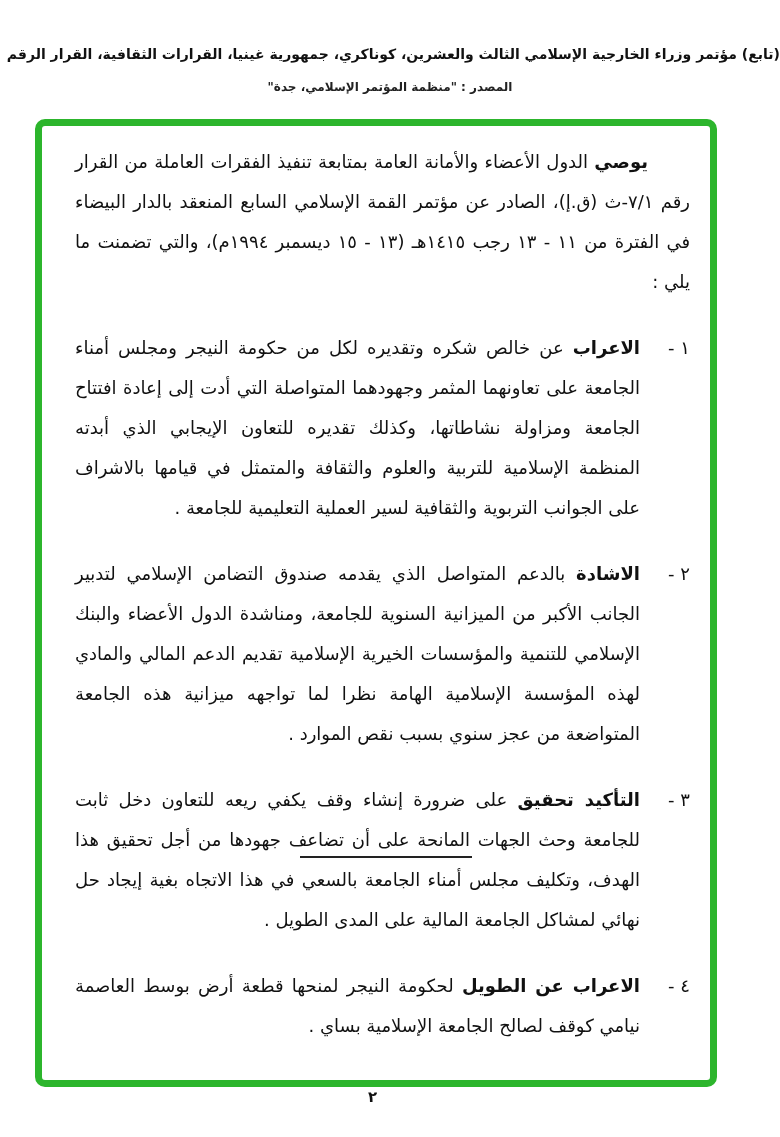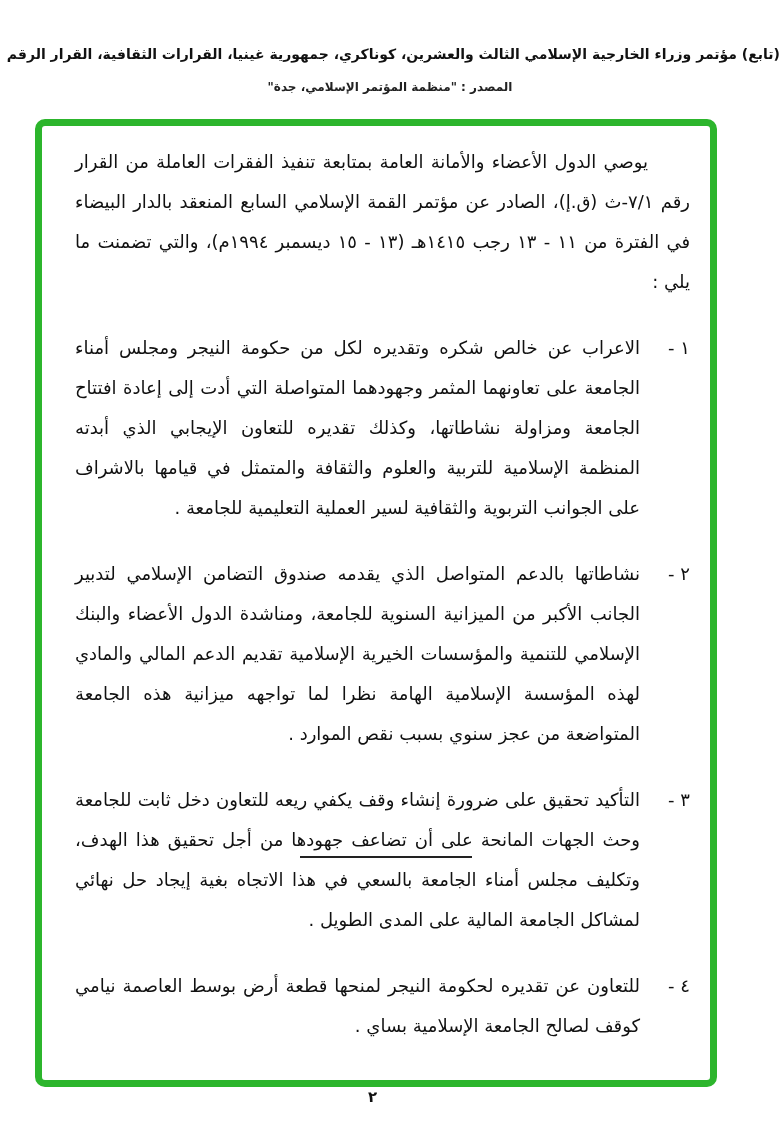--- a/index.html
+++ b/index.html
@@ -53,21 +53,21 @@
     direction: rtl;
     font-size: 18px;
     line-height: 40px;
     text-align: justify;
     color: #111;
   }
   .intro {
     text-indent: 42px;
     margin: 0 0 26px 0;
   }
-  .lead { font-weight: normal; }
+  .lead { font-weight: bold; }
   .item {
     display: flex;
     margin: 0 0 26px 0;
   }
   .item-num {
     flex: 0 0 50px;
     white-space: nowrap;
   }
   .item-body {
     flex: 1 1 auto;
@@ -105,30 +105,30 @@
 
   <p class="intro"><span class="lead">يوصي</span><span> الدول الأعضاء والأمانة العامة بمتابعة تنفيذ الفقرات العاملة من القرار رقم ٧/١-ث (ق.إ)، الصادر عن مؤتمر القمة الإسلامي السابع المنعقد بالدار البيضاء في الفترة من ١١ - ١٣ رجب ١٤١٥هـ (١٣ - ١٥ ديسمبر ١٩٩٤م)، والتي تضمنت ما يلي :</span></p>
 
   <div class="item">
     <span class="item-num">١ -</span>
     <span class="item-body"><span class="lead">الاعراب</span><span> عن خالص شكره وتقديره لكل من حكومة النيجر ومجلس أمناء الجامعة على تعاونهما المثمر وجهودهما المتواصلة التي أدت إلى إعادة افتتاح الجامعة ومزاولة نشاطاتها، وكذلك تقديره للتعاون الإيجابي الذي أبدته المنظمة الإسلامية للتربية والعلوم والثقافة والمتمثل في قيامها بالاشراف على الجوانب التربوية والثقافية لسير العملية التعليمية للجامعة .</span></span>
   </div>
 
   <div class="item">
     <span class="item-num">٢ -</span>
-    <span class="item-body"><span class="lead">نشاطاتها</span><span> بالدعم المتواصل الذي يقدمه صندوق التضامن الإسلامي لتدبير الجانب الأكبر من  الميزانية السنوية للجامعة، ومناشدة الدول الأعضاء والبنك الإسلامي للتنمية والمؤسسات الخيرية الإسلامية تقديم الدعم المالي والمادي لهذه المؤسسة الإسلامية الهامة نظرا لما تواجهه ميزانية هذه الجامعة المتواضعة من عجز سنوي بسبب نقص الموارد .</span></span>
+    <span class="item-body"><span class="lead">الاشادة</span><span> بالدعم المتواصل الذي يقدمه صندوق التضامن الإسلامي لتدبير الجانب الأكبر من  الميزانية السنوية للجامعة، ومناشدة الدول الأعضاء والبنك الإسلامي للتنمية والمؤسسات الخيرية الإسلامية تقديم الدعم المالي والمادي لهذه المؤسسة الإسلامية الهامة نظرا لما تواجهه ميزانية هذه الجامعة المتواضعة من عجز سنوي بسبب نقص الموارد .</span></span>
   </div>
 
   <div class="item">
     <span class="item-num">٣ -</span>
     <span class="item-body"><span class="lead">التأكيد تحقيق</span><span> على ضرورة إنشاء  وقف يكفي ريعه للتعاون دخل ثابت للجامعة وحث الجهات المانحة على أن تضاعف جهودها من أجل تحقيق هذا الهدف، وتكليف مجلس أمناء الجامعة بالسعي في هذا الاتجاه بغية إيجاد حل نهائي لمشاكل الجامعة المالية على المدى الطويل .</span></span>
   </div>
 
   <div class="item">
     <span class="item-num">٤ -</span>
-    <span class="item-body"><span class="lead">للتعاون عن تقديره</span><span> لحكومة النيجر لمنحها قطعة أرض بوسط العاصمة نيامي كوقف لصالح الجامعة الإسلامية بساي .</span></span>
+    <span class="item-body"><span class="lead">الاعراب عن الطويل</span><span> لحكومة النيجر لمنحها قطعة أرض بوسط العاصمة نيامي كوقف لصالح الجامعة الإسلامية بساي .</span></span>
   </div>
 
 </div>
 
 <div class="divider"></div>
 
 <div class="page-number">٢</div>
 
 </body></html>

